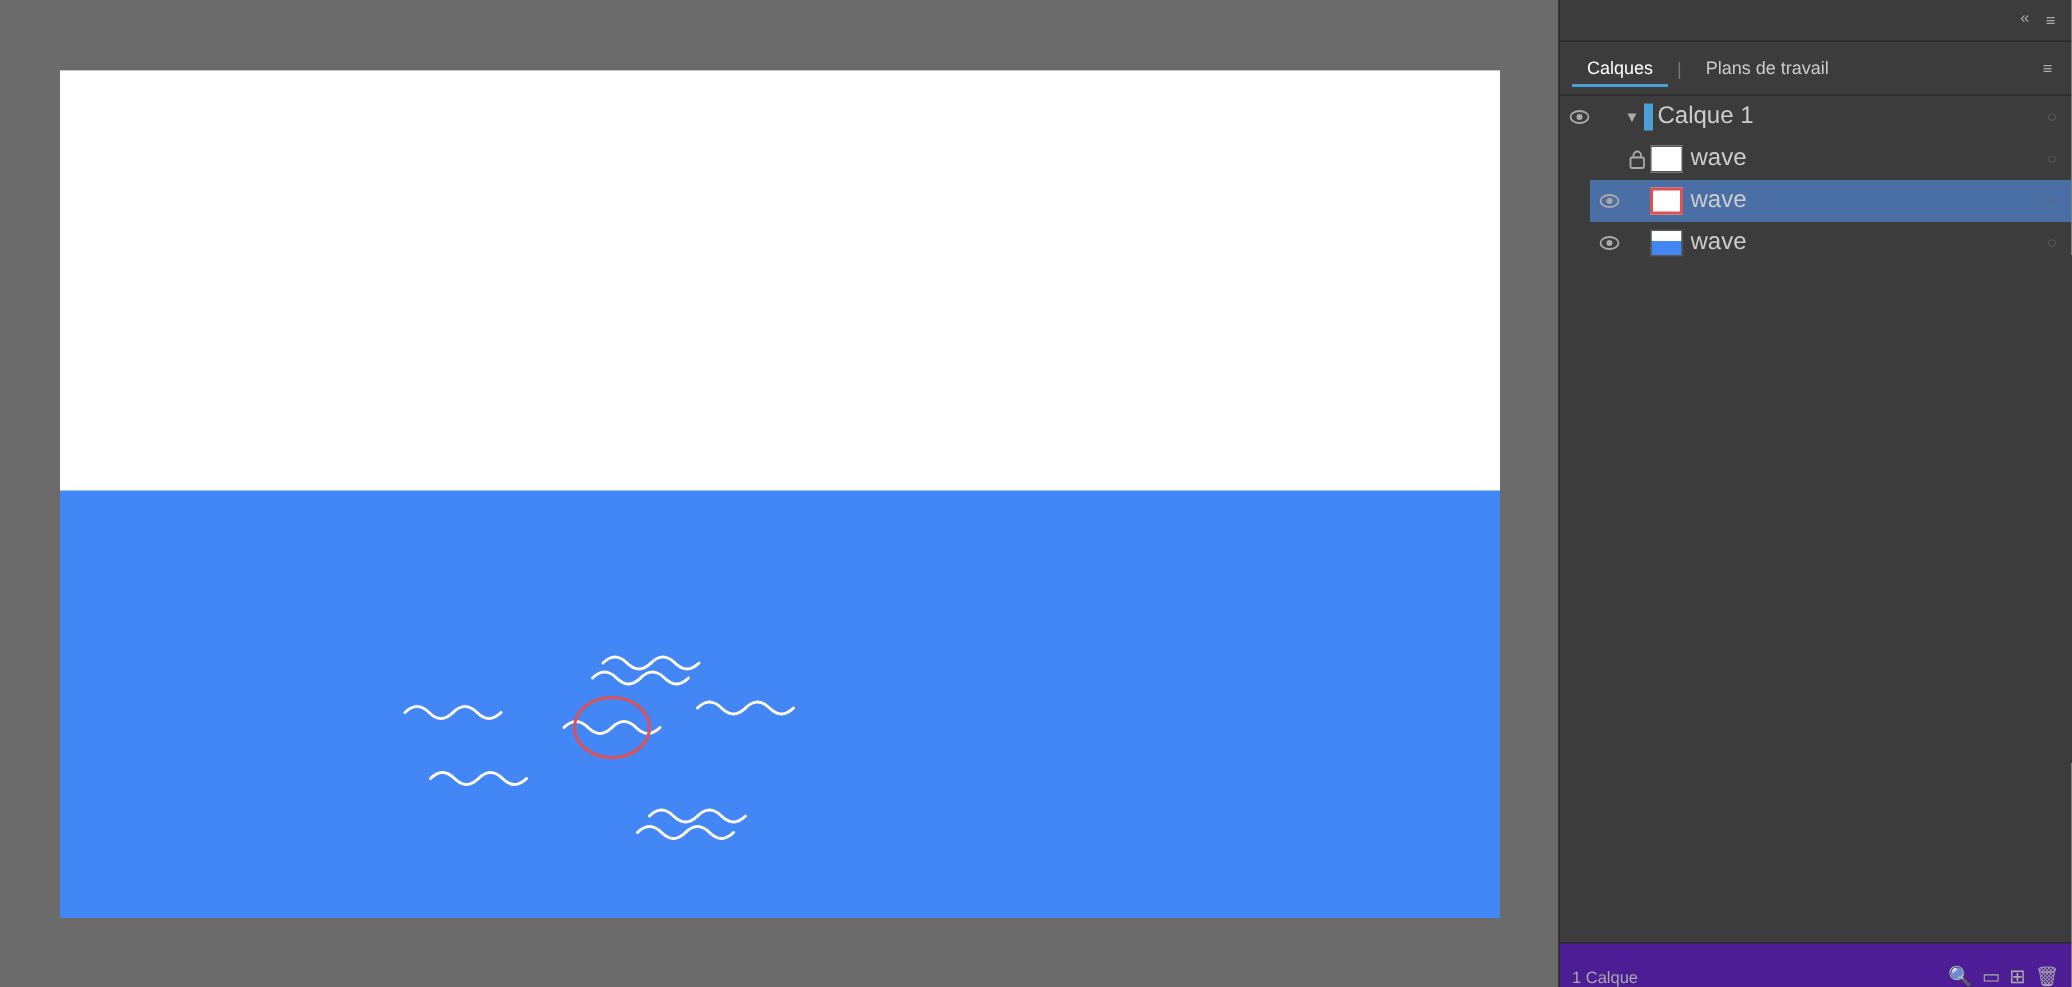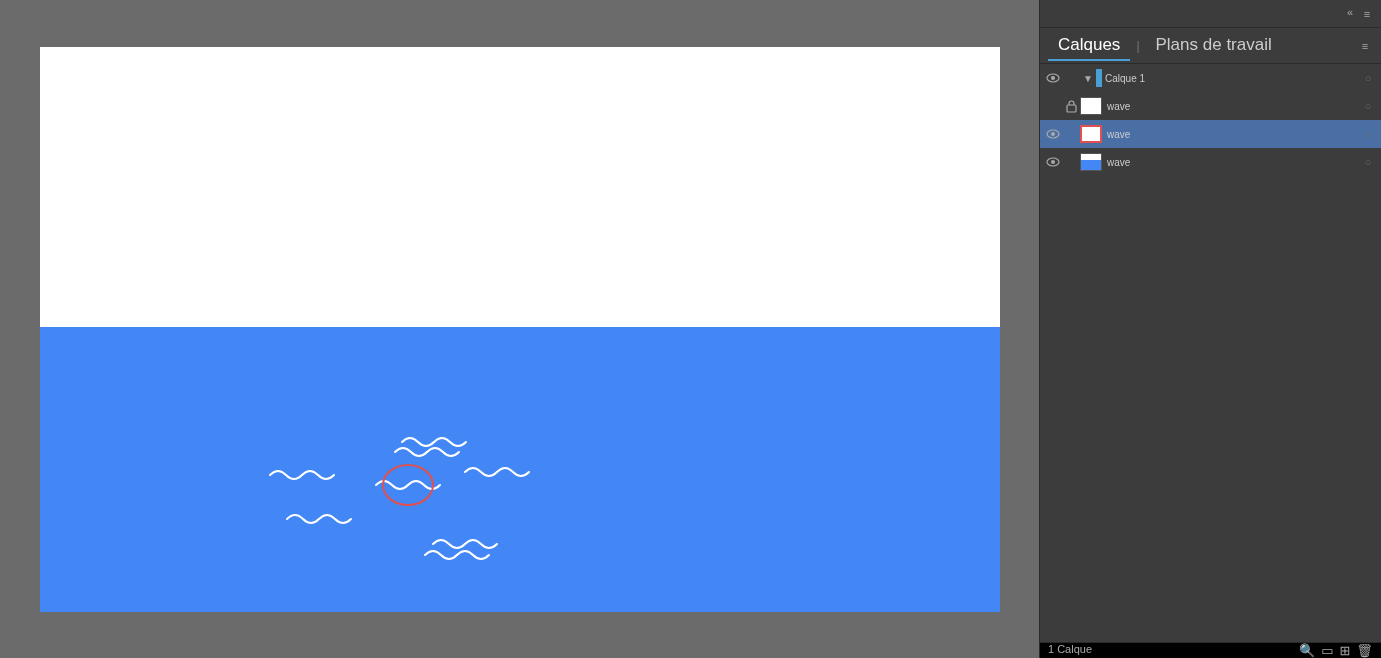--- a/index.html
+++ b/index.html
@@ -78,21 +78,21 @@
     }
 
     .panel-tabs {
       display: flex;
       gap: 2px;
       align-items: center;
     }
 
     .panel-tab {
       padding: 4px 10px;
-      font-size: 17px;
+      font-size: 12px;
       color: #ccc;
       cursor: pointer;
       border-bottom: 2px solid transparent;
     }
 
     .panel-tab.active {
       color: #fff;
       border-bottom: 2px solid #4a9fd4;
     }
 
@@ -195,52 +195,53 @@
     .layer-thumbnail.ocean-thumb {
       background: linear-gradient(to bottom, white 40%, #4287f5 40%);
     }
 
     .layer-thumbnail.wave-thumb {
       background: white;
     }
 
     .layer-name {
       flex: 1;
-      font-size: 10px;
+      font-size: 16px;
       color: #ccc;
       white-space: nowrap;
       overflow: hidden;
       text-overflow: ellipsis;
     }
 
     .layer-visibility-right {
       width: 18px;
       height: 18px;
       display: flex;
       align-items: center;
       justify-content: center;
       color: #666;
       font-size: 11px;
       cursor: pointer;
       flex-shrink: 0;
     }
 
     .sub-layers {
+      padding-left: 20px;
     }
 
     .group-row {
       padding-left: 4px;
     }
 
     .panel-footer {
-      height: 16px;
-      background: #000000;
+      height: 30px;
+      background: #4c1d95;
       border-top: 1px solid #2a2a2a;
       display: flex;
-      align-items: flex-start;
+      align-items: flex-end;
       padding: 0 8px;
       justify-content: space-between;
     }
 
     .footer-text {
       font-size: 11px;
       color: #aaa;
     }
 
     .footer-icons {

